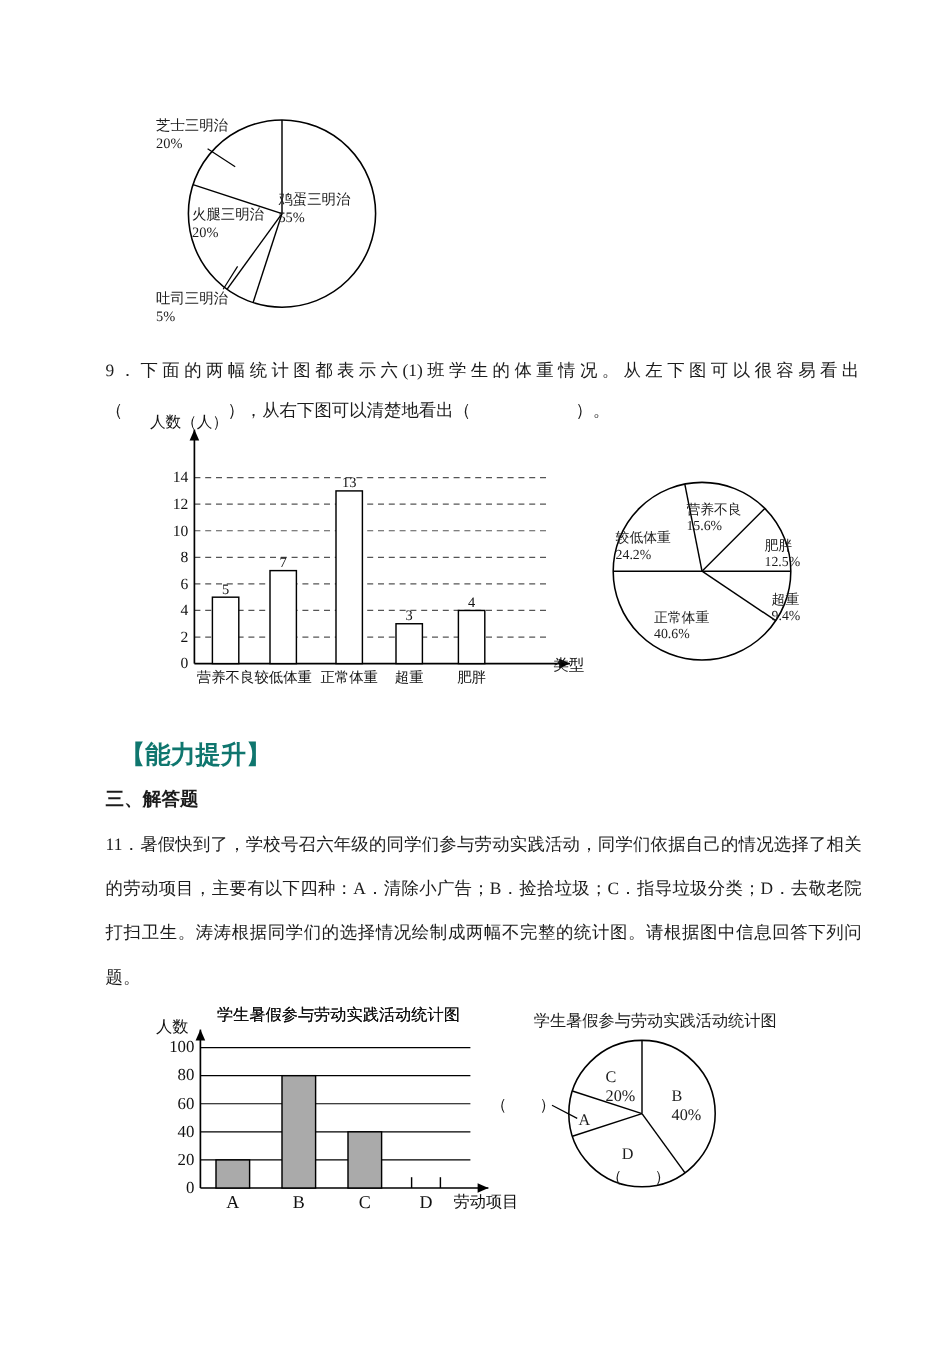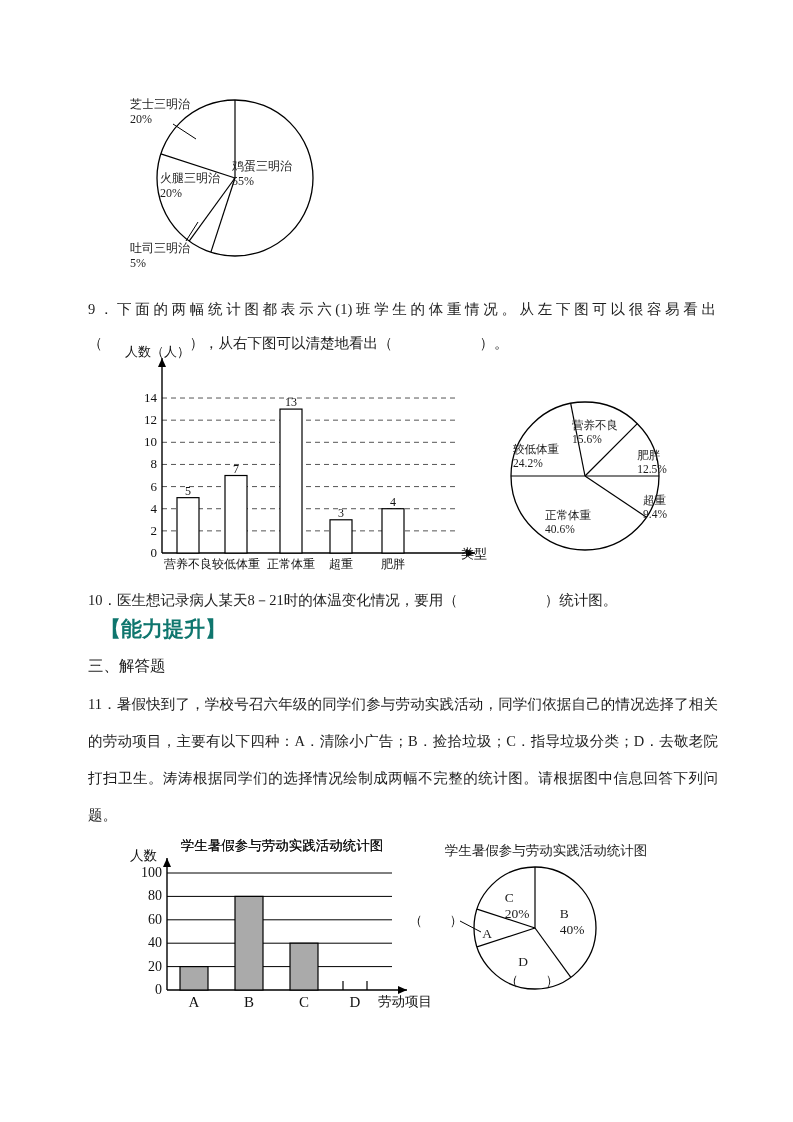--- a/index.html
+++ b/index.html
@@ -1,20 +1,20 @@
 <!DOCTYPE html>
 <html><head>
 <meta charset="utf-8">
 <style>
   html,body{margin:0;padding:0;background:#fff;}
   .page{position:relative;width:793px;height:1122px;background:#ffffff;overflow:hidden;
         font-family:"Liberation Serif","DejaVu Serif",serif;color:#1c1c1c;}
   .q{position:absolute;font-size:14.5px;line-height:34px;text-align:justify;}
   .heading-red{position:absolute;font-size:21px;font-weight:bold;}
-  .heading-bold{position:absolute;font-size:15.5px;font-weight:normal;}
+  .heading-bold{position:absolute;font-size:15.5px;font-weight:bold;}
   .chart-box{position:absolute;}
   .chart-box svg{position:absolute;left:0;top:0;overflow:visible;}
   .pie-label{position:absolute;transform:translate(-50%,-50%);text-align:left;
              white-space:nowrap;line-height:1.22;}
   .chart-title{position:absolute;transform:translate(-50%,0);white-space:nowrap;}
 </style>
 </head>
 <body>
 
 <div class="page">
@@ -113,21 +113,20 @@
       <div class="pie-label" style="left: 155px; top: 112px; font-size: 11.5px;">
         <div>超重</div>
         <div>9.4%</div>
       </div>
       <div class="pie-label" style="left: 68px; top: 127px; font-size: 11.5px;">
         <div>正常体重</div>
         <div>40.6%</div>
       </div>
     </div>
 
-  <div class="q" style="left:88px;top:583px;width:628px">10．医生想记录病人某天8－21时的体温变化情况，要用（　　　　　　）统计图。</div>
 
   <div class="heading-red" style="left: 100px; top: 615px; color: #0f766e;">【能力提升】</div>
 
   <div class="heading-bold" style="left:88px;top:656px">三、解答题</div>
 
   <div class="q" style="left:88px;top:686px;width:630px;line-height:37px">11．暑假快到了，学校号召六年级的同学们参与劳动实践活动，同学们依据自己的情况选择了相关的劳动项目，主要有以下四种：A．清除小广告；B．捡拾垃圾；C．指导垃圾分类；D．去敬老院打扫卫生。涛涛根据同学们的选择情况绘制成两幅不完整的统计图。请根据图中信息回答下列问题。</div>
 
   <div class="chart-box" id="bar2" style="left:110px;top:838px;width:350px;height:180px">
       <svg width="350" height="180">
         <text x="52" y="156" text-anchor="end" font-size="14" fill="#111" font-family="&quot;Liberation Serif&quot;,&quot;DejaVu Serif&quot;,serif">0</text>

